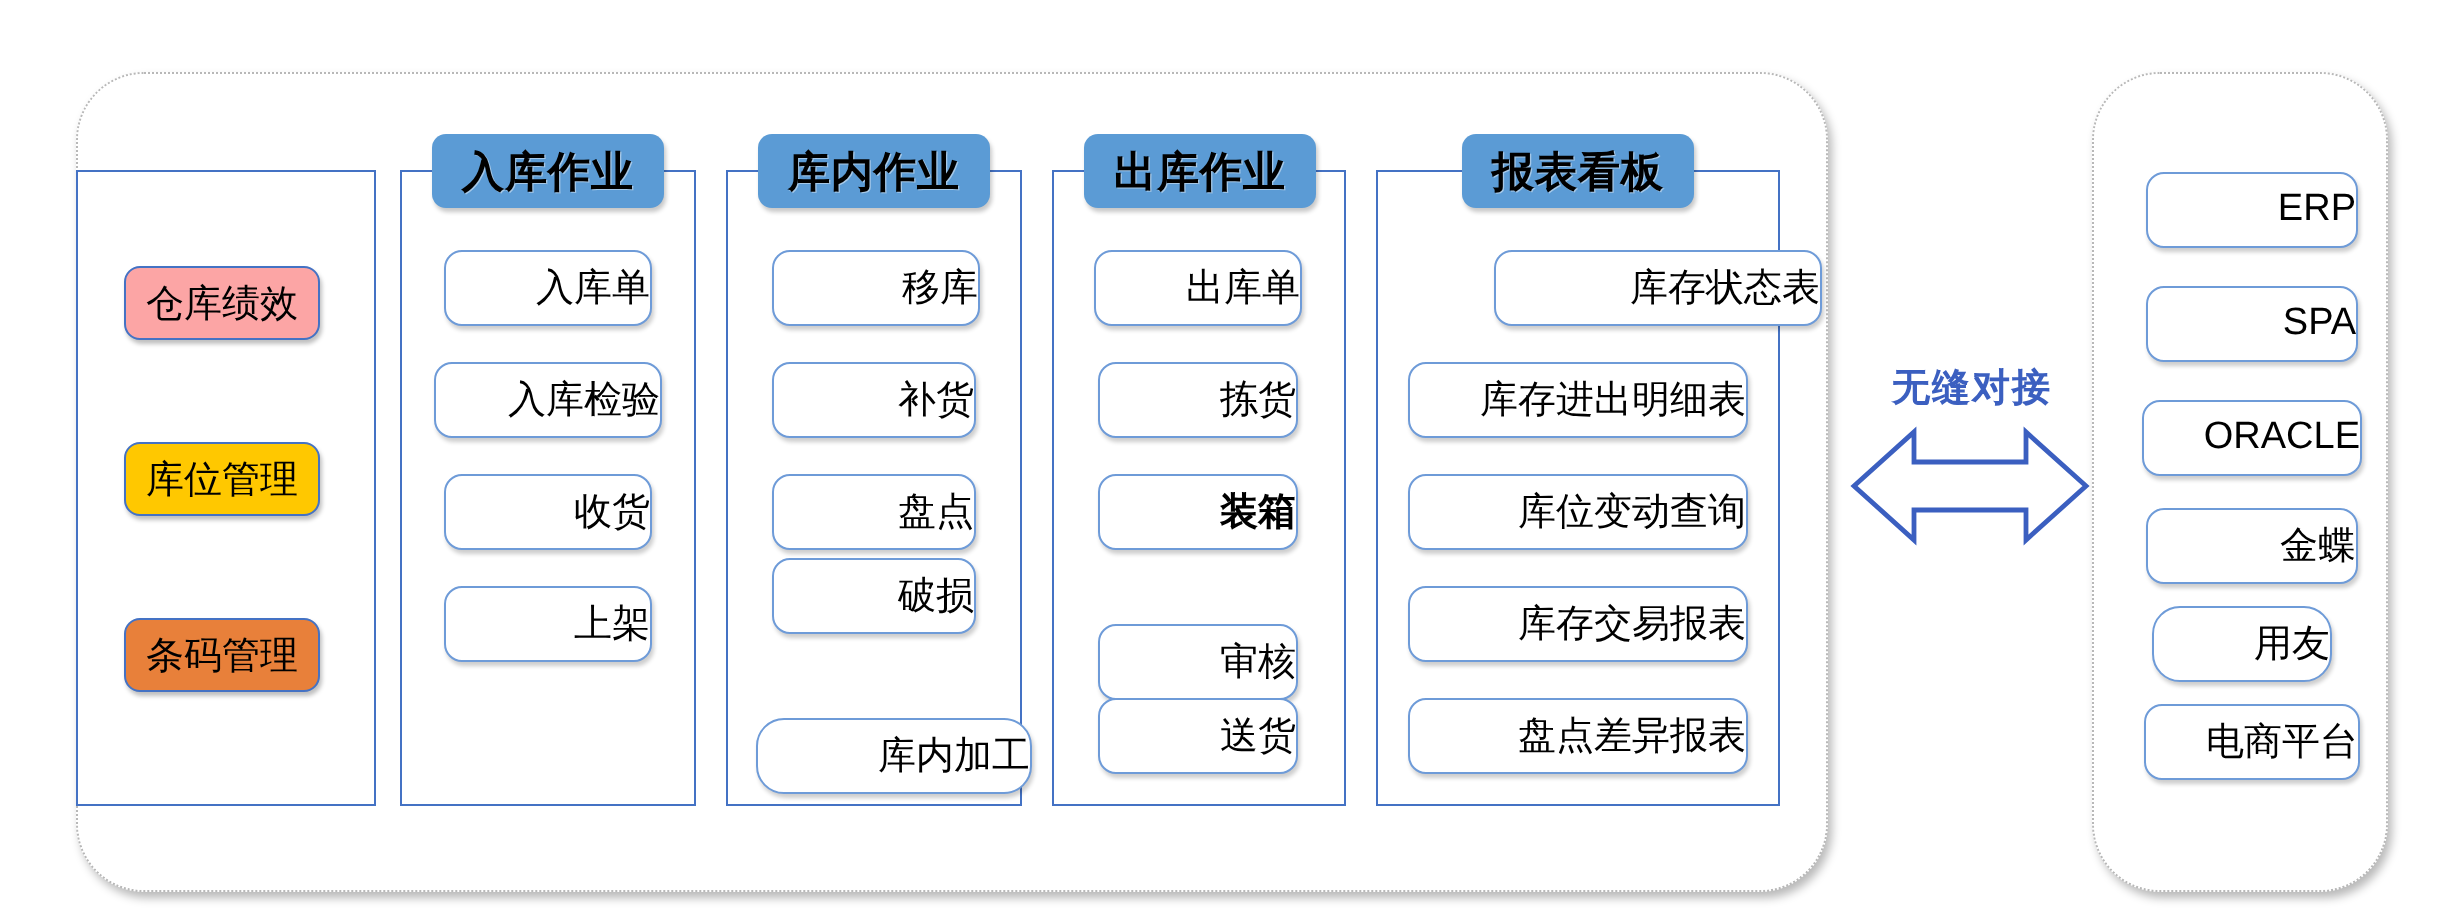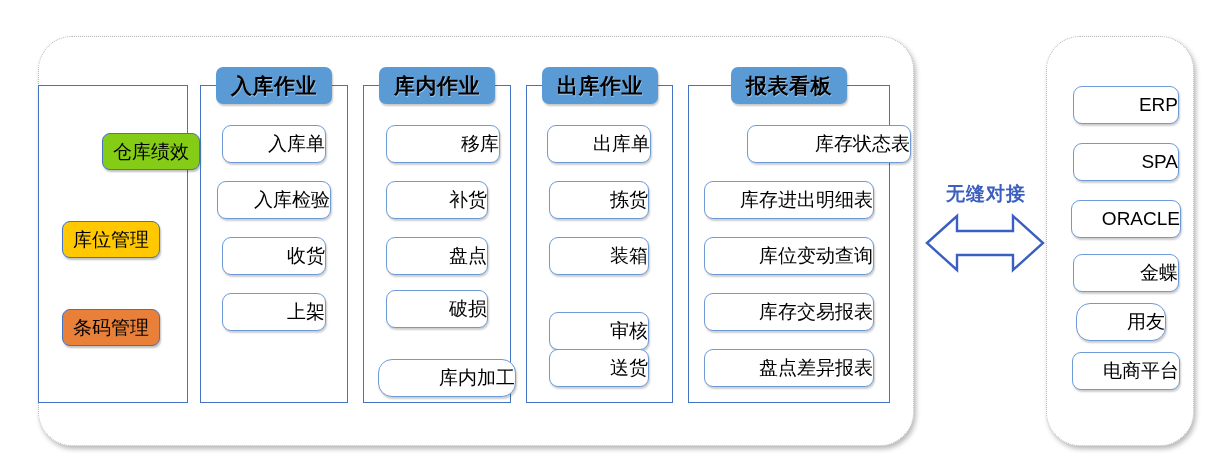--- a/index.html
+++ b/index.html
@@ -131,21 +131,21 @@
 </style>
 </head>
 <body>
 
 <div id="canvas">
 
   <div id="wms-card" class="outer-card"></div>
 
   <div class="group-panel no-title" style="left:38px; width:150px;"></div>
 
-  <div class="status-pill" style="top:133px; background:#84cc16;margin-left:40px;">
+  <div class="status-pill" style="top:133px; background:#fca5a5;">
     <span>仓库绩效</span>
   </div>
   <div class="status-pill" style="top:221px; background:#FFC800;">
     <span>库位管理</span>
   </div>
   <div class="status-pill" style="top:309px; background:#E8803A;">
     <span>条码管理</span>
   </div>
 
   <div class="group-panel" style="left:200px; width:148px;"></div>
@@ -162,47 +162,47 @@
     <span>收货</span>
   </div>
   <div class="item-box" style="left:222px; width:104px; top:293px;">
     <span>上架</span>
   </div>
 
   <div class="group-panel" style="left:363px; width:148px;"></div>
   <div class="group-tab" style="left:379px; width:116px;">
     <span>库内作业</span>
   </div>
-  <div class="item-box" style="left:386px; width:114px; top:125px;padding-left:17px;">
+  <div class="item-box" style="left:386px; width:104px; top:125px;padding-left:17px;">
     <span>移库</span>
   </div>
   <div class="item-box" style="left:386px; width:102px; top:181px;padding-left:44px;">
     <span>补货</span>
   </div>
   <div class="item-box" style="left:386px; width:102px; top:237px;">
     <span>盘点</span>
   </div>
-  <div class="item-box" style="left:386px; width:102px; top:290px;">
+  <div class="item-box" style="left:386px; width:102px; top:279px;">
     <span>破损</span>
   </div>
   <div class="item-box" style="left:378px; width:138px; top:359px;border-radius:14px;">
     <span>库内加工</span>
   </div>
 
   <div class="group-panel" style="left:526px; width:147px;"></div>
   <div class="group-tab" style="left:542px; width:116px;">
     <span>出库作业</span>
   </div>
   <div class="item-box" style="left:547px; width:104px; top:125px;">
     <span>出库单</span>
   </div>
   <div class="item-box" style="left:549px; width:100px; top:181px;">
     <span>拣货</span>
   </div>
-  <div class="item-box" style="left:549px; width:100px; top:237px;">
+  <div class="item-box" style="left:549px; width:100px; top:237px;font-weight:bold;">
     <span>装箱</span>
   </div>
   <div class="item-box" style="left:549px; width:100px; top:293px;margin-top:19px;">
     <span>审核</span>
   </div>
   <div class="item-box" style="left:549px; width:100px; top:349px;padding-left:16px;">
     <span>送货</span>
   </div>
 
   <div class="group-panel" style="left:688px; width:202px;"></div>

